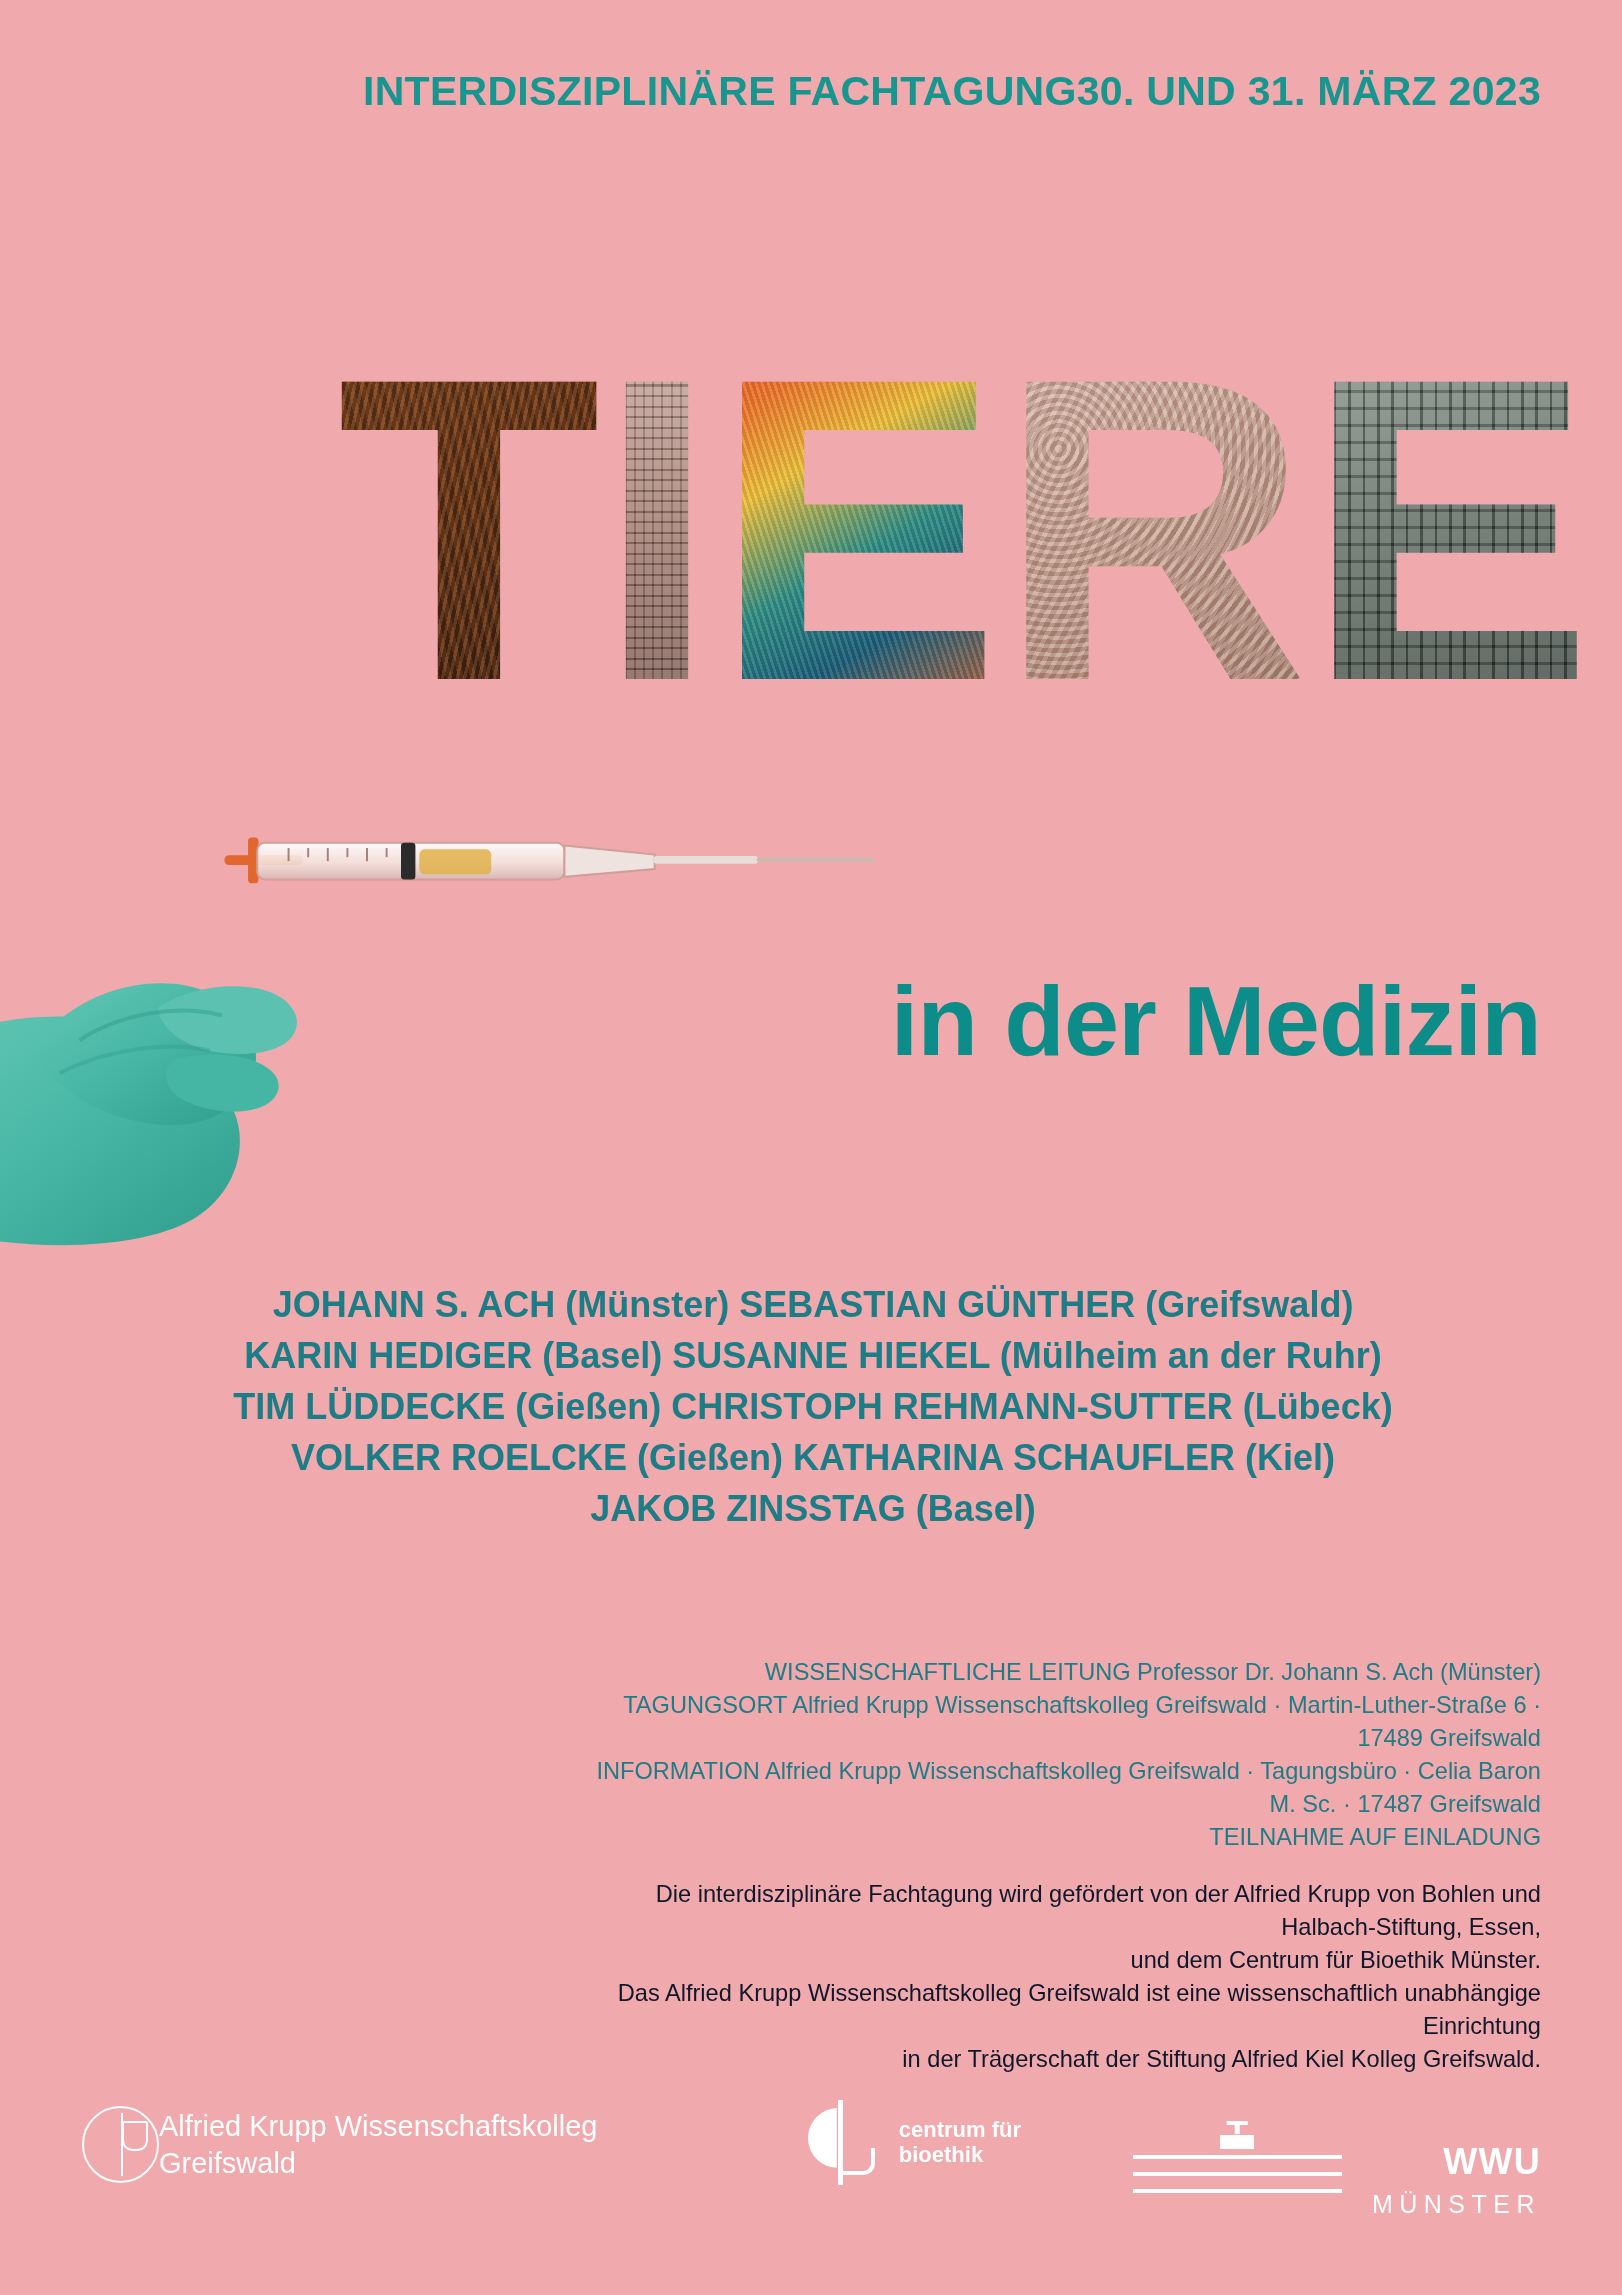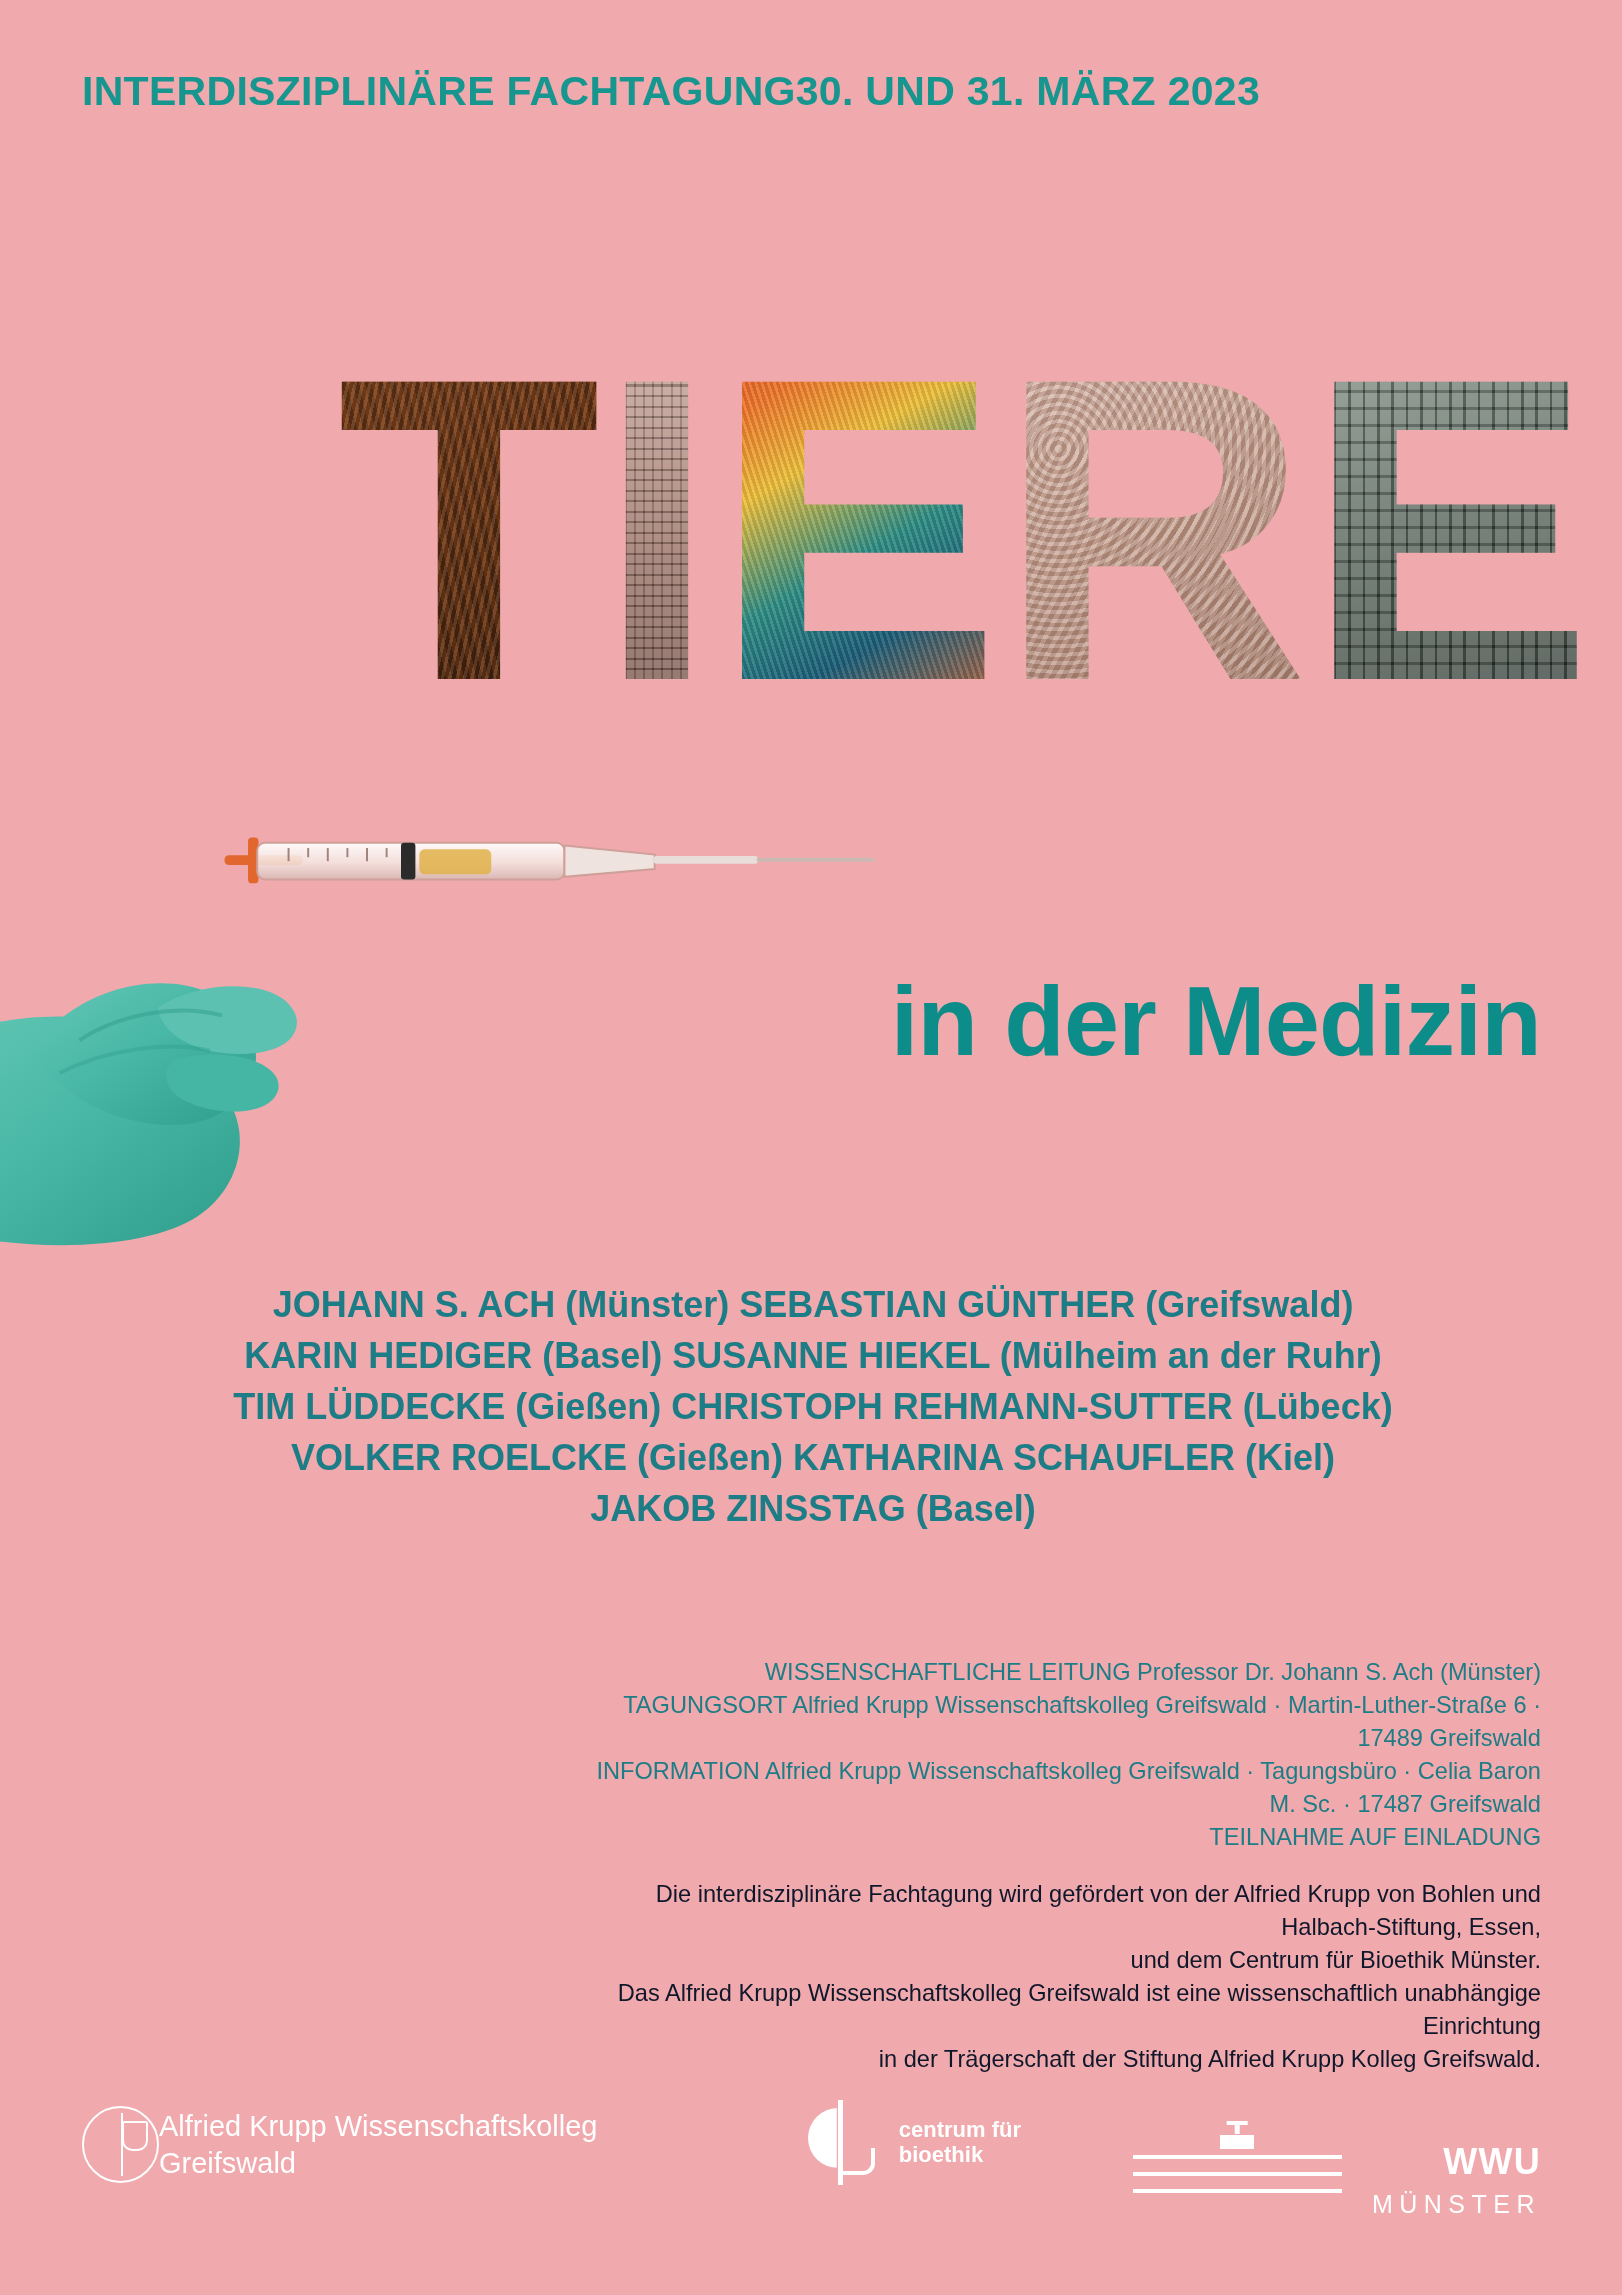--- a/index.html
+++ b/index.html
@@ -20,21 +20,21 @@
     background: #f0a9ad;
   }
 
   
   .header {
     position: absolute;
     top: 68px;
     left: 82px;
     right: 82px;
     display: flex;
-    justify-content: flex-start;
+    justify-content: flex-end;
     align-items: baseline;
   }
   .header span {
     color: #17958f;
     font-size: 41px;
     font-weight: 700;
     letter-spacing: 0.3px;
     white-space: nowrap;
   }
 
@@ -308,21 +308,21 @@
     <div>WISSENSCHAFTLICHE LEITUNG Professor Dr. Johann S. Ach (Münster)</div>
     <div>TAGUNGSORT Alfried Krupp Wissenschaftskolleg Greifswald · Martin-Luther-Straße 6 · 17489 Greifswald</div>
     <div>INFORMATION Alfried Krupp Wissenschaftskolleg Greifswald · Tagungsbüro · Celia Baron M. Sc. · 17487 Greifswald</div>
     <div>TEILNAHME AUF EINLADUNG</div>
   </div>
 
   <div class="funding">
     <div>Die interdisziplinäre Fachtagung wird gefördert von der Alfried Krupp von Bohlen und Halbach-Stiftung, Essen,</div>
     <div>und dem Centrum für Bioethik Münster.</div>
     <div>Das Alfried Krupp Wissenschaftskolleg Greifswald ist eine wissenschaftlich unabhängige Einrichtung</div>
-    <div>in der Trägerschaft der Stiftung Alfried Krupp Kolleg Greifswald.</div>
+    <div>in der Trägerschaft der Stiftung Alfried Kiel Kolleg Greifswald.</div>
   </div>
 
   <div class="logos">
 
     <div class="logo logo-akwk">
       <div class="seal"></div>
       <div class="txt">
         <div>Alfried Krupp Wissenschaftskolleg</div>
         <div>Greifswald</div>
       </div>

